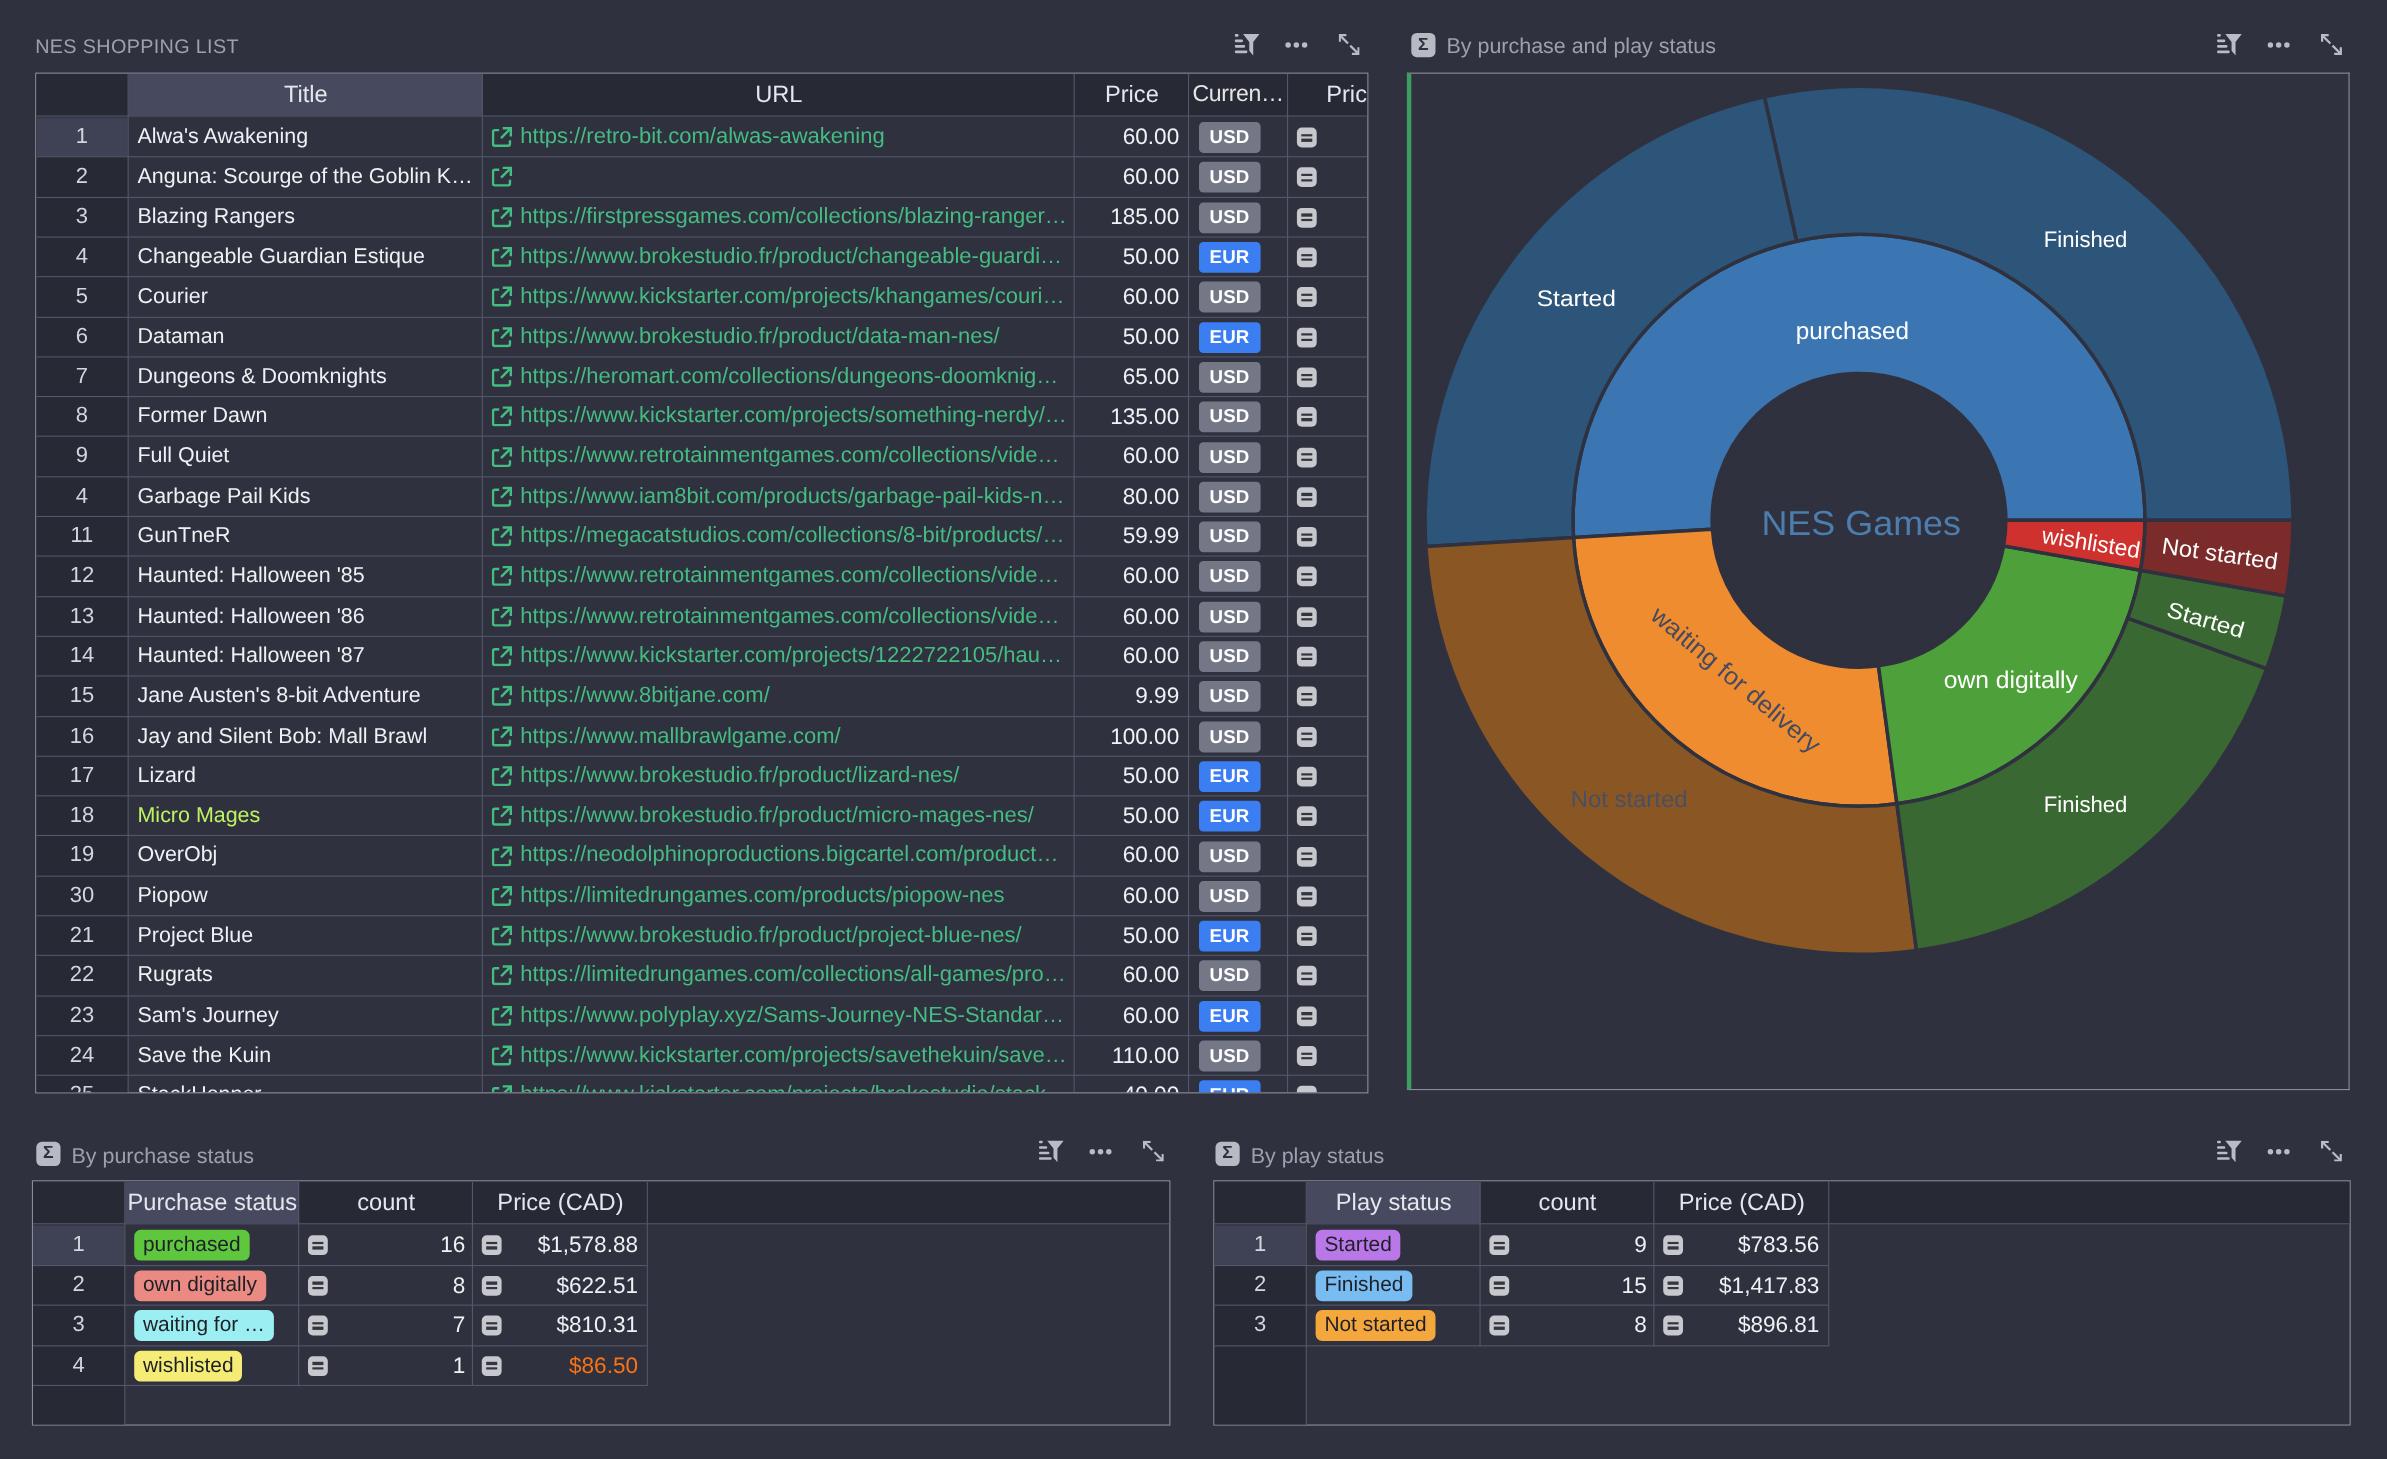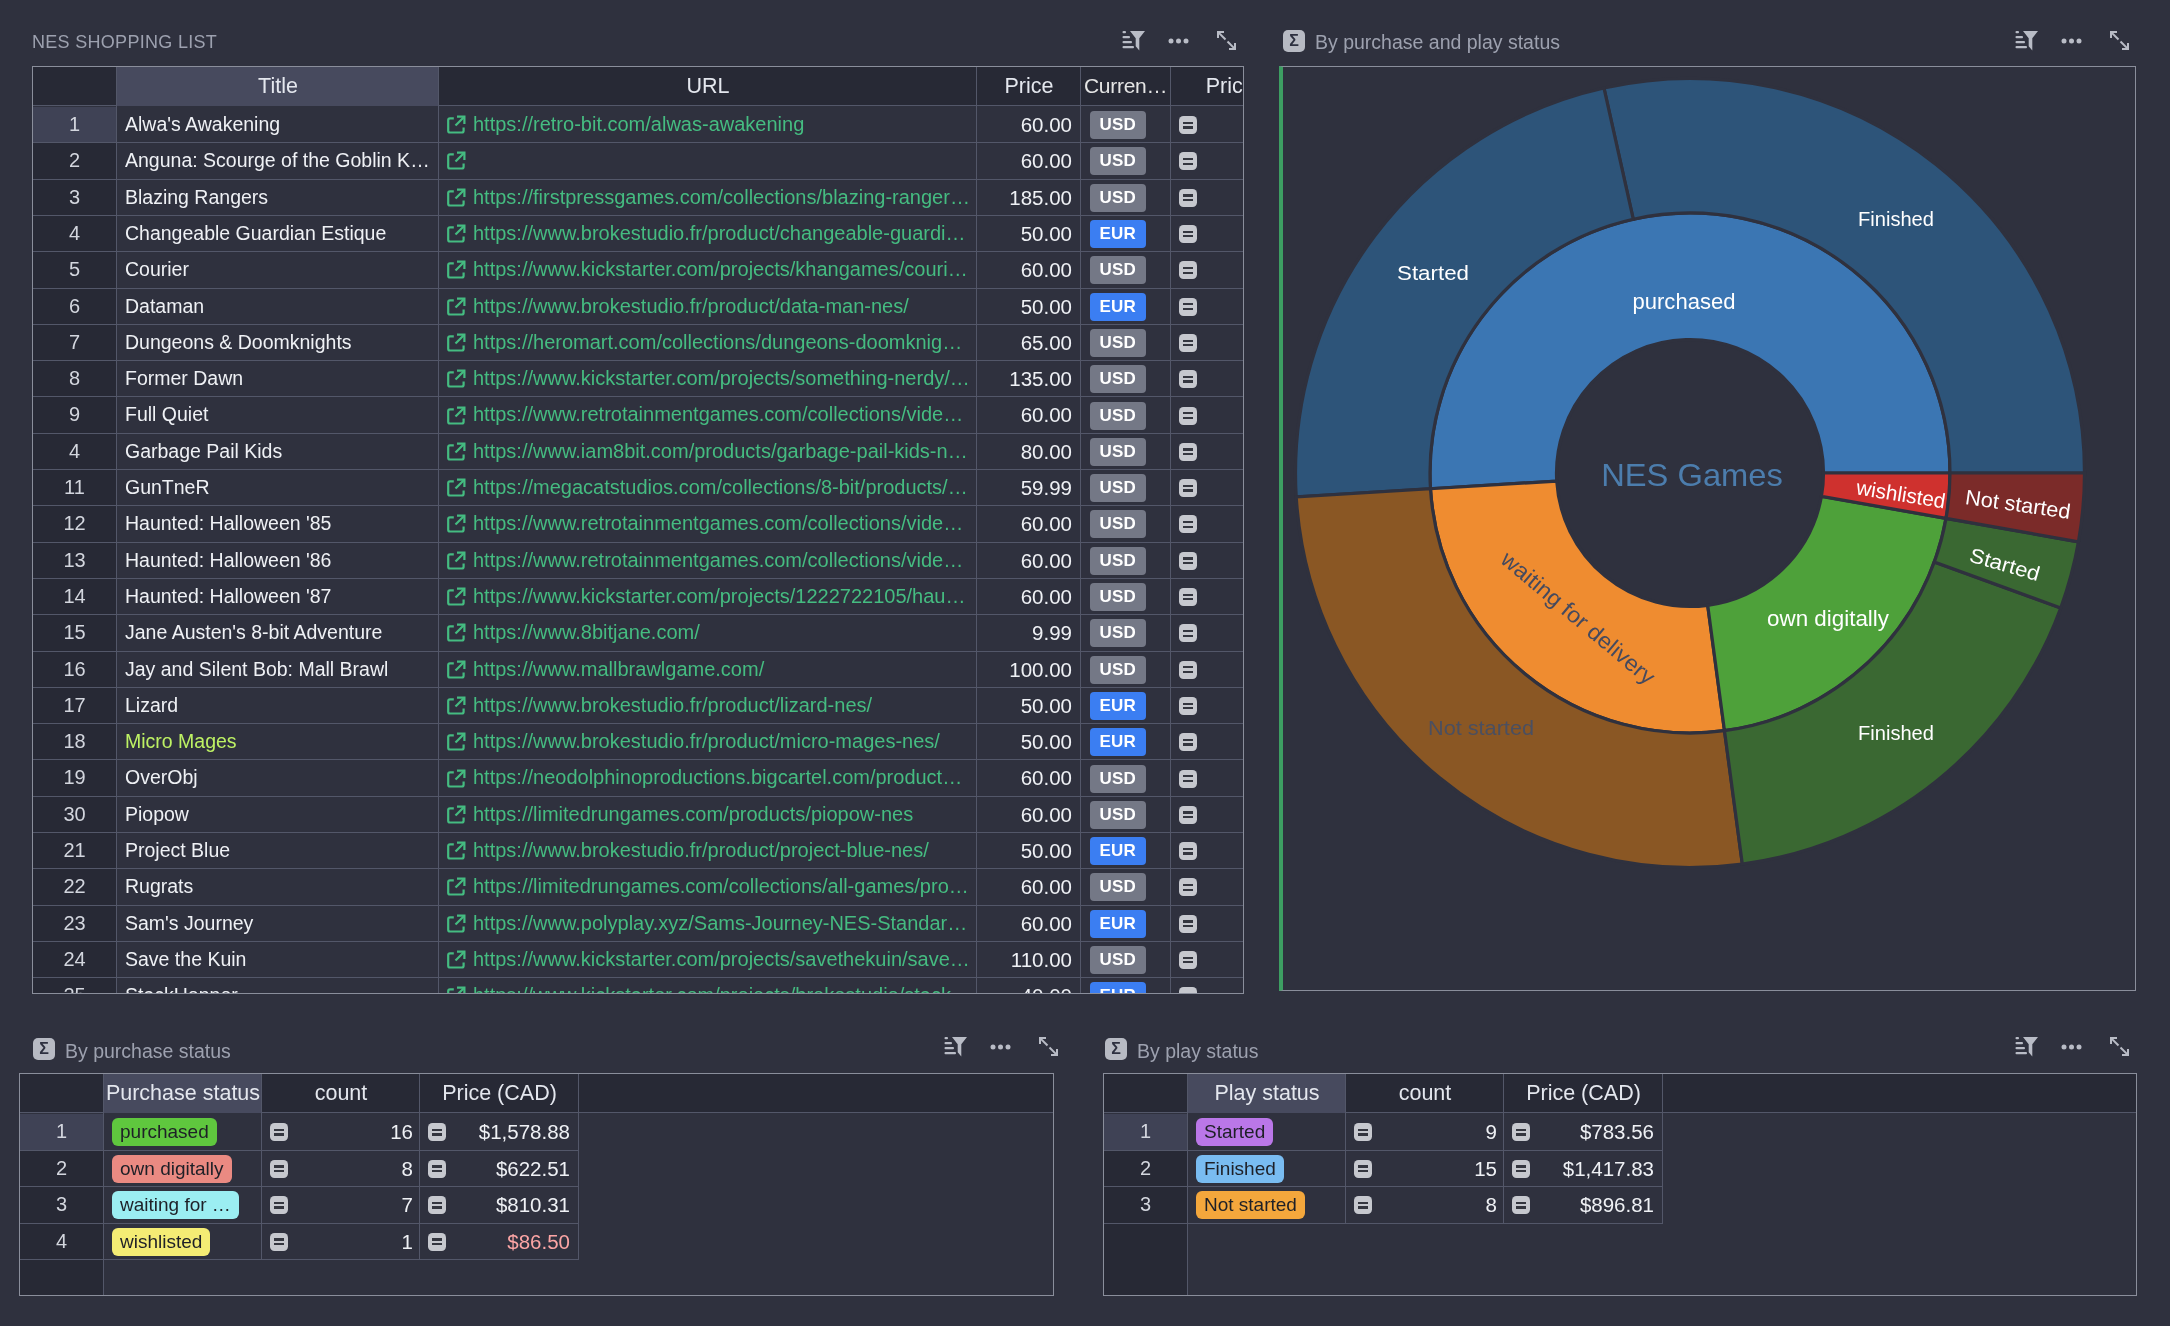--- a/index.html
+++ b/index.html
@@ -514,21 +514,21 @@
     </g>
   </svg>
 <svg style="position:absolute;left:1039px;top:1036.5px" width="19" height="19" viewBox="0 0 19 19">
 <g stroke="#b9bcc6" stroke-width="2" fill="none">
 <path d="M1 7 L1 1 L7 1"></path>
       <path d="M1.6 1.6 L8.5 8.5"></path>
 <path d="M18 12 L18 18 L12 18"></path>
       <path d="M17.4 17.4 L10.5 10.5"></path>
 </g>
   </svg>
-<div class="abs" style="left:19px;top:1073px;width:1035px;height:223px;border:1px solid #8a8e9b;overflow:hidden">
+<div class="abs" style="left:29px;top:1073px;width:1035px;height:223px;border:1px solid #8a8e9b;overflow:hidden">
     <div class="abs" style="left:0;top:0;width:1033px;height:39px;background:#272935;border-bottom:1px solid #535769"></div>
     <div class="abs" style="left:84px;top:0;width:158px;height:39px;background:#474a5e"></div>
     <div class="abs" style="left:0;top:40px;width:83px;height:182px;background:#272935"></div>
     <div class="abs" style="left:0;top:40px;width:83px;height:35.5px;background:#3f4255"></div>
     <div class="cell" style="left:84px;top:0;width:158px;height:39px;line-height:38px;text-align:center;color:#e4e7ee;font-size:21.5px">Purchase status</div>
     <div class="cell" style="left:242px;top:0;width:158px;height:39px;line-height:38px;text-align:center;color:#e4e7ee;font-size:21.5px">count</div>
     <div class="cell" style="left:400px;top:0;width:159px;height:39px;line-height:38px;text-align:center;color:#e4e7ee;font-size:21.5px">Price (CAD)</div>
     <div class="abs" style="left:83px;top:0;width:1px;height:221px;background:#535769"></div>
     <div class="abs" style="left:241px;top:0;width:1px;height:186.00px;background:#535769"></div>
     <div class="abs" style="left:399px;top:0;width:1px;height:186.00px;background:#535769"></div>
@@ -569,21 +569,21 @@
     <div class="abs" style="left:0;top:185.00px;width:558px;height:1px;background:#535769"></div>
     <div class="cell" style="left:0;top:149.50px;width:83px;height:35.5px;line-height:35.5px;text-align:center;color:#d3d6de;font-size:20px">4</div>
     <div class="abs" style="left:92px;top:153.75px;height:28px;max-width:140px;overflow:hidden;border-radius:6px;background:#f4ec74;color:#1e2027;font-size:19px;line-height:28px;padding:0 8px;white-space:nowrap">wishlisted</div>
     <div style="position:absolute;left:250px;top:158.75px;width:18px;height:18px;border-radius:4.5px;background:#c6c8ce"></div>
 <div style="position:absolute;left:254px;top:164.35px;width:10px;height:2.2px;background:#34363f"></div>
 <div style="position:absolute;left:254px;top:168.95px;width:10px;height:2.2px;background:#34363f"></div>
     <div class="cell" style="left:272px;top:149.50px;width:121px;height:35.5px;line-height:35.5px;text-align:right;color:#eff1f5;font-size:20.5px">1</div>
     <div style="position:absolute;left:408px;top:158.75px;width:18px;height:18px;border-radius:4.5px;background:#c6c8ce"></div>
 <div style="position:absolute;left:412px;top:164.35px;width:10px;height:2.2px;background:#34363f"></div>
 <div style="position:absolute;left:412px;top:168.95px;width:10px;height:2.2px;background:#34363f"></div>
-    <div class="cell" style="left:430px;top:149.50px;width:120px;height:35.5px;line-height:35.5px;text-align:right;color:#fca5a5;font-size:20.5px">$86.50</div>
+    <div class="cell" style="left:430px;top:149.50px;width:120px;height:35.5px;line-height:35.5px;text-align:right;color:#f97316;font-size:20.5px">$86.50</div>
   </div>
 <div style="position:absolute;left:1105px;top:1038px;width:22px;height:22px;border-radius:5px;background:#b7bac3;color:#2d3040;font-size:16px;font-weight:700;text-align:center;line-height:22px">Σ</div>
 <div class="abs" style="left:1137px;top:1040px;font-size:19.5px;color:#9da1af">By play status</div>
 <svg style="position:absolute;left:2015px;top:1036px" width="23" height="22" viewBox="0 0 23 22">
 <g fill="#b9bcc6">
 <rect x="0.5" y="1" width="3.5" height="2.3" rx="1"></rect>
 <rect x="0.5" y="6" width="7.5" height="2.3" rx="1"></rect>
 <rect x="0.5" y="11" width="9.5" height="2.3" rx="1"></rect>
 <rect x="0.5" y="16" width="11.5" height="2.3" rx="1"></rect>
 <path d="M8 1 L23 1 L17.3 8.2 L17.3 20.5 L13.7 16.2 L13.7 8.2 Z"></path>

